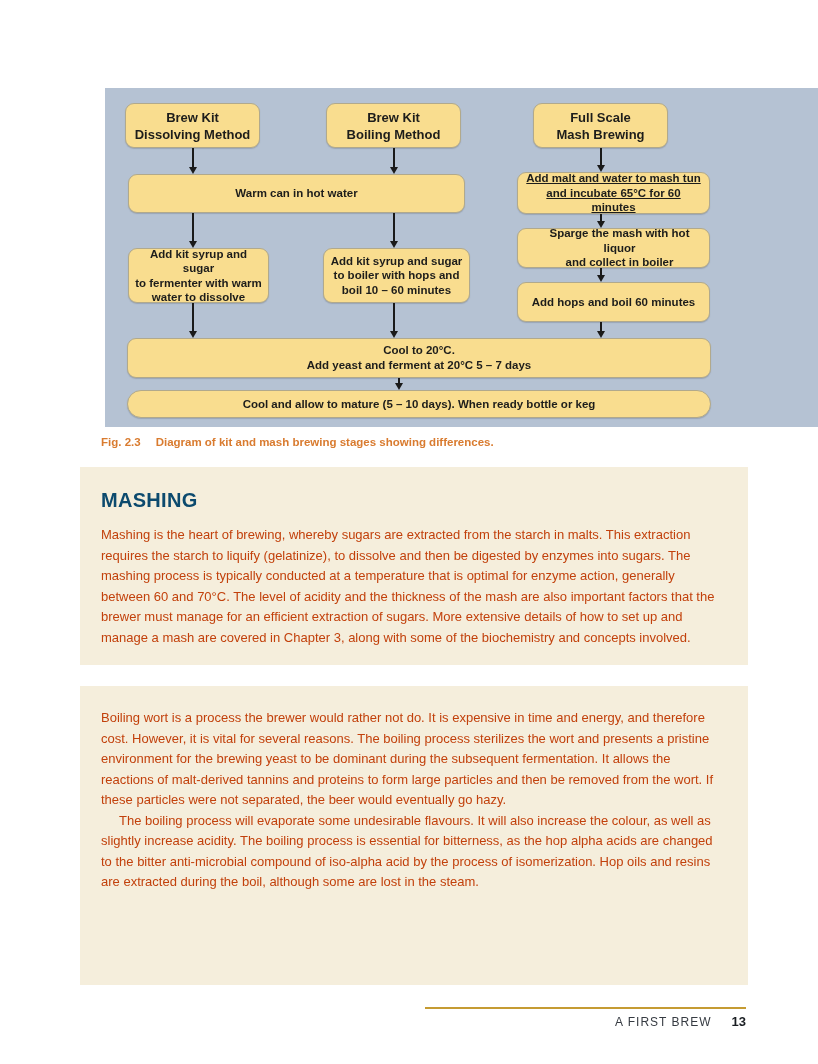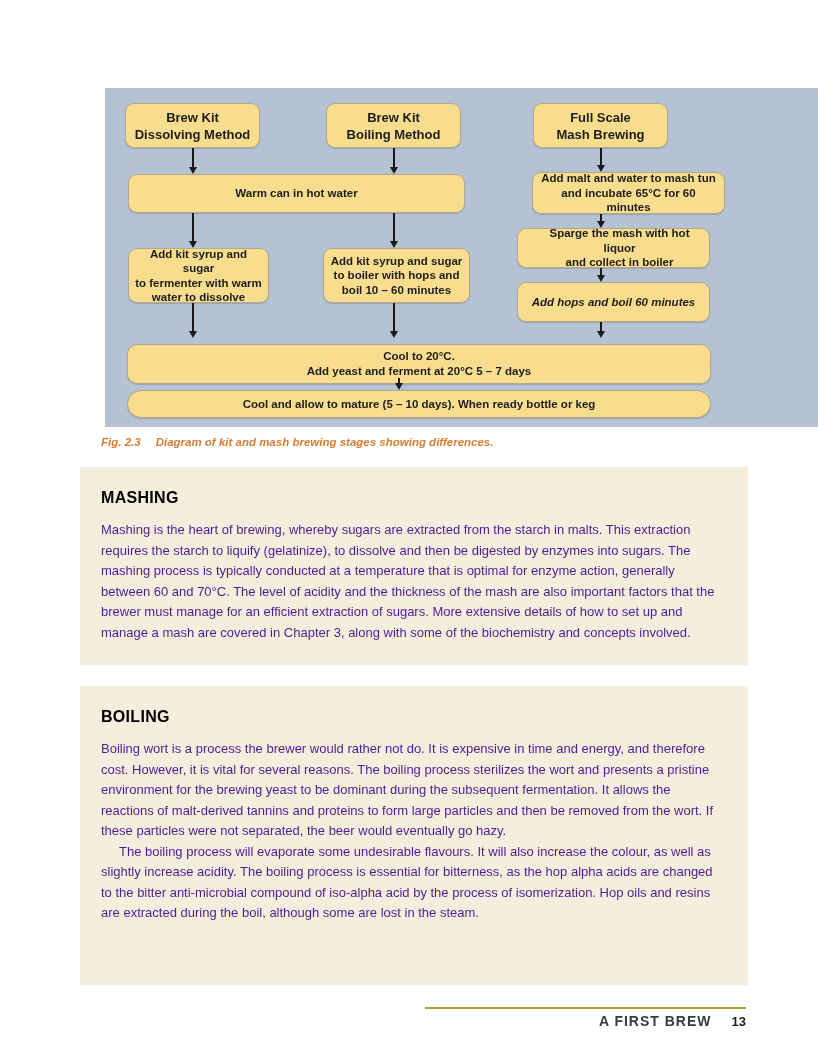--- a/index.html
+++ b/index.html
@@ -53,95 +53,94 @@
     border-top: 7px solid #1a1a1a;
   }
 
   
   .caption {
     position: absolute;
     left: 101px; top: 436px;
     font-size: 11.5px;
     font-weight: bold;
     color: #d97b2f;
-    font-style: italic;
   }
   .caption .lbl { margin-right: 15px; }
 
   
   .panel {
     position: absolute;
     left: 80px;
     width: 668px;
     background: #f5eedc;
     padding: 22px 24px 0 21px;
   }
   .panel h2 {
-    font-size: 16px;
+    font-size: 20px;
     font-weight: bold;
     letter-spacing: .3px;
-    color: #000000;
+    color: #0c4a6e;
     margin: 0 0 13px 0;
   }
   .panel p {
     font-size: 13px;
     line-height: 20.5px;
-    color: #4c1d95;
+    color: #c2410c;
     margin: 0;
   }
   .panel p.indent { text-indent: 18px; }
   #panel-mashing { top: 467px; height: 198px; }
   #panel-boiling { top: 686px; height: 299px; }
 
   
   .footer-rule {
     position: absolute;
     left: 425px; top: 1007px;
     width: 321px; height: 2px;
     background: #c59b32;
   }
   .footer {
     position: absolute;
     left: 425px; top: 1012px;
     width: 321px;
     text-align: right;
     color: #363b42;
   }
-  .footer .title { font-size: 14px; letter-spacing: 1px; font-weight: bold; }
+  .footer .title { font-size: 12px; letter-spacing: 1px; }
   .footer .num { font-size: 13px; font-weight: bold; color: #191d22; margin-left: 20px; }
 </style>
 </head>
 <body>
 
 <div class="page">
 
   <div class="diagram">
 
     <div class="node hdr" style="left:20px; top:15px; width:135px; height:45px;">Brew Kit
 Dissolving Method</div>
     <div class="node hdr" style="left:221px; top:15px; width:135px; height:45px;">Brew Kit
 Boiling Method</div>
     <div class="node" style="left:23px; top:86px; width:337px; height:39px;">Warm can in hot water</div>
 
     <div class="node hdr" style="left:428px; top:15px; width:135px; height:45px;">Full Scale
 Mash Brewing</div>
-    <div class="node" style="left:427px; top:84px; width:193px; height:42px;">Add malt and water to mash tun
+    <div class="node" style="left:412px; top:84px; width:193px; height:42px;text-decoration:underline;">Add malt and water to mash tun
 and incubate 65°C for 60 minutes</div>
 
     <div class="node" style="left:23px; top:160px; width:141px; height:55px;">Add kit syrup and sugar
 to fermenter with warm
 water to dissolve</div>
     <div class="node" style="left:218px; top:160px; width:147px; height:55px;">Add kit syrup and sugar
 to boiler with hops and
 boil 10 – 60 minutes</div>
     <div class="node" style="left:412px; top:140px; width:193px; height:40px;padding-left:18px;">Sparge the mash with hot liquor
 and collect in boiler</div>
-    <div class="node" style="left:412px; top:194px; width:193px; height:40px;font-style:italic;">Add hops and boil  60 minutes</div>
-
-    <div class="node" style="left:22px; top:256px; width:584px; height:40px; line-height:15px;border-radius:10px;">Cool to 20°C.
+    <div class="node" style="left:412px; top:194px; width:193px; height:40px;">Add hops and boil  60 minutes</div>
+
+    <div class="node" style="left:22px; top:250px; width:584px; height:40px; line-height:15px;">Cool to 20°C.
 Add yeast and ferment at 20°C 5 – 7 days</div>
     <div class="node" style="left:22px; top:302px; width:584px; height:28px;border-radius:14px;">Cool and allow to mature (5 – 10 days). When ready bottle or keg</div>
 
     <div class="arrow" style="left:83px; top:60px; height:26px;">
         <span class="shaft"></span>
         <span class="head"></span>
       </div>
     <div class="arrow" style="left:284px; top:60px; height:26px;">
         <span class="shaft"></span>
         <span class="head"></span>
@@ -191,21 +190,20 @@
   <div class="caption">
     <span class="lbl">Fig. 2.3</span><span>Diagram of kit and mash brewing stages showing differences.</span>
   </div>
 
   <section class="panel" id="panel-mashing">
     <h2>MASHING</h2>
     <p>Mashing is the heart of brewing, whereby sugars are extracted from the starch in malts. This extraction requires the starch to liquify (gelatinize), to dissolve and then be digested by enzymes into sugars. The mashing process is typically conducted at a temperature that is optimal for enzyme action, generally between 60 and 70°C. The level of acidity and the thickness of the mash are also important factors that the brewer must manage for an efficient extraction of sugars. More extensive details of how to set up and manage a mash are covered in Chapter 3, along with some of the biochemistry and concepts involved.</p>
   </section>
 
   <section class="panel" id="panel-boiling">
-    <h2>BOILING</h2>
     <p>Boiling wort is a process the brewer would rather not do. It is expensive in time and energy, and therefore cost. However, it is vital for several reasons. The boiling process sterilizes the wort and presents a pristine environment for the brewing yeast to be dominant during the subsequent fermentation. It allows the reactions of malt-derived tannins and proteins to form large particles and then be removed from the wort. If these particles were not separated, the beer would eventually go hazy.</p>
     <p class="indent">The boiling process will evaporate some undesirable flavours. It will also increase the colour, as well as slightly increase acidity. The boiling process is essential for bitterness, as the hop alpha acids are changed to the bitter anti-microbial compound of iso-alpha acid by the process of isomerization. Hop oils and resins are extracted during the boil, although some are lost in the steam.</p>
   </section>
 
   <div class="footer-rule"></div>
   <div class="footer">
     <span class="title">A FIRST BREW</span><span class="num">13</span>
   </div>
 
 </div>

